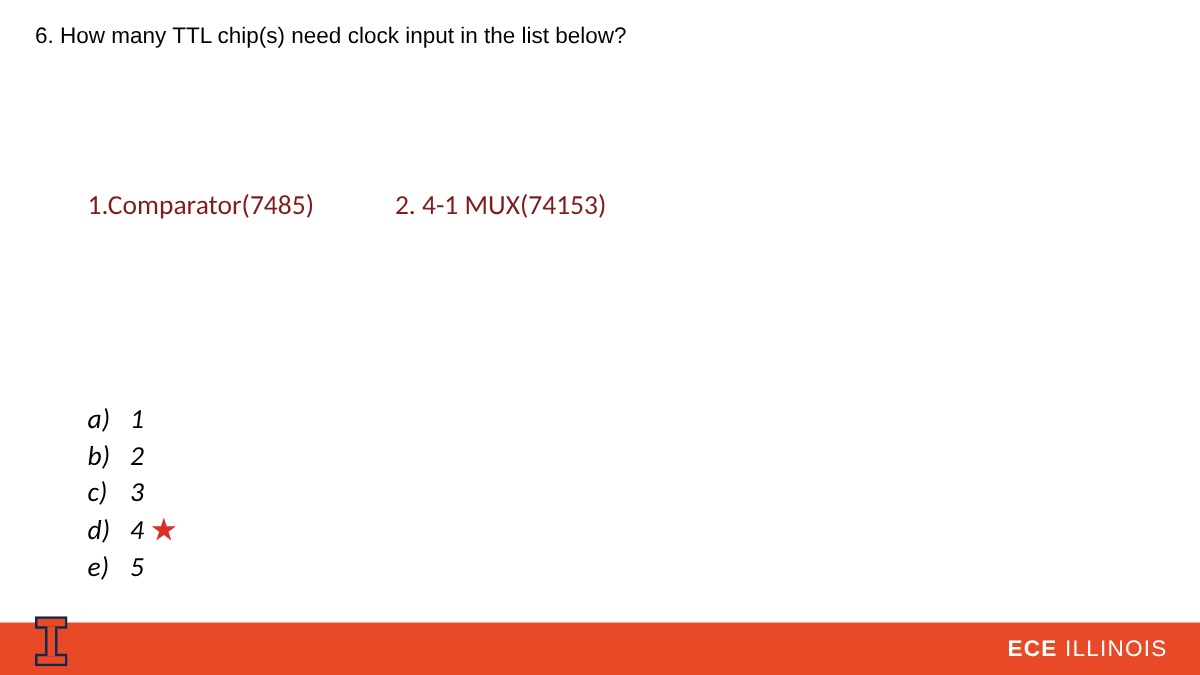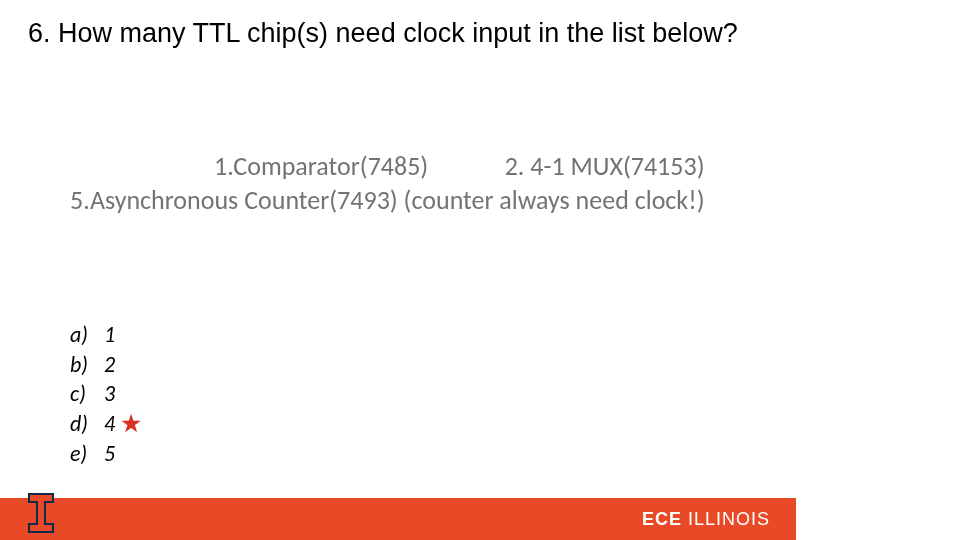--- a/index.html
+++ b/index.html
@@ -9,33 +9,32 @@
     height: 540px;
     font-family: Arial, Helvetica, sans-serif;
     background: #ffffff;
     overflow: hidden;
     position: relative;
   }
   .question {
     position: absolute;
     left: 28px;
     top: 18px;
-    font-size: 27px;
+    font-size: 18px;
     color: #000;
     font-family: Arial, sans-serif;
   }
   .chip-list {
     position: absolute;
     left: 70px;
     top: 150px;
-    font-size: 26px;
+    font-size: 22px;
     line-height: 1.3;
-    color: #737373;
+    color: #7f1d1d;
     font-family: Calibri, Arial, sans-serif;
-    text-align: right;
   }
   .chip-row {
     white-space: pre;
   }
   .options {
     position: absolute;
     left: 70px;
     top: 320px;
     font-size: 22px;
     line-height: 1.35;
@@ -54,21 +53,21 @@
     font-style: normal;
     font-size: 22px;
     margin-left: 6px;
     font-family: Arial, sans-serif;
     font-weight: bold;
   }
   .footer {
     position: absolute;
     left: 0;
     bottom: 0;
-    width: 796px;
+    width: 960px;
     height: 42px;
     background: #e84a27;
   }
   .block-i {
     position: absolute;
     left: 28px;
     bottom: 7px;
     width: 26px;
     height: 40px;
   }
@@ -88,21 +87,20 @@
     font-weight: 300;
   }
 </style>
 </head>
 <body>
 
 <div class="question">6. How many TTL chip(s) need clock input in the list below?</div>
 
 <div class="chip-list">
   <div class="chip-row"><span>1.Comparator(7485)</span>             <span>2. 4-1 MUX(74153)</span></div>
-  <div class="chip-row"><span>5.Asynchronous Counter(7493) (counter always need clock!)</span></div>
 </div>
 
 <div class="options">
   <div class="opt-row">
     <span class="opt-letter">a)</span>
     <span>1</span>
   </div>
   <div class="opt-row">
     <span class="opt-letter">b)</span>
     <span>2</span>

